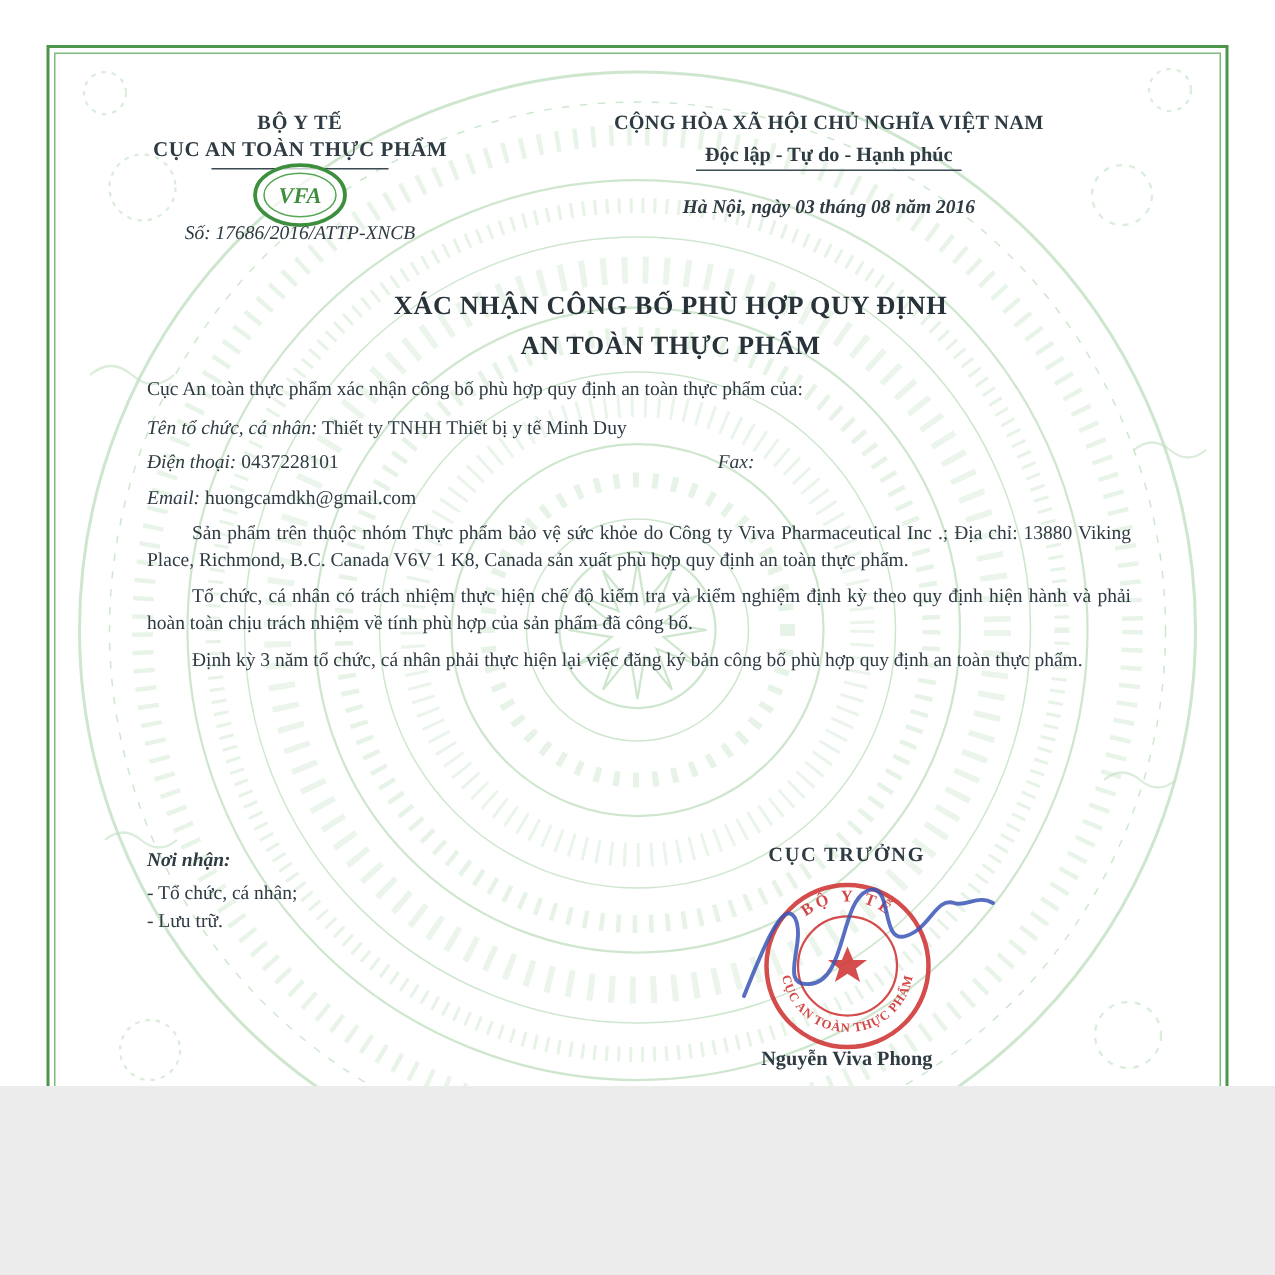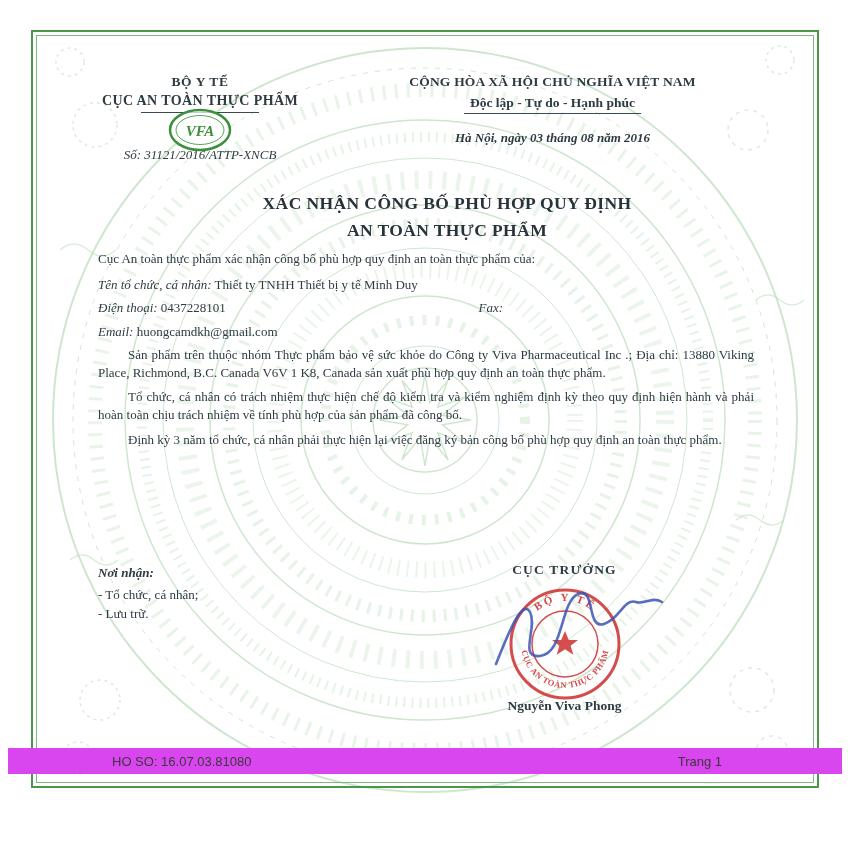--- a/index.html
+++ b/index.html
@@ -1,17 +1,17 @@
 <!DOCTYPE html>
 <html><head>
 <meta charset="utf-8">
 <style>
   html,body { margin:0; padding:0; background:#ececec; }
   .canvas {
-    position:relative; width:850px; height:850px; margin:0 auto;
+    position:relative; width:850px; height:724px; margin:0 auto;
     background:#ffffff; overflow:hidden;
     font-family:"Liberation Serif", serif; color:#2e3b42;
   }
   .watermark { position:absolute; left:0; top:0; z-index:0; }
 
   .frame {
     position:absolute; left:31px; top:30px; width:784px; height:754px;
     border:2.5px solid #4c964c; z-index:1; pointer-events:none;
   }
   .frame-inner { position:absolute; inset:3px; border:1.5px solid #7fba7f; }
@@ -109,21 +109,21 @@
   <div class="header">
     <div class="header-left">
       <div class="h-ministry">BỘ Y TẾ</div>
       <div class="h-dept">CỤC AN TOÀN THỰC PHẨM</div>
       <div class="h-rule"></div>
       <svg class="vfa-logo" width="66" height="44" viewBox="0 0 66 44">
         <ellipse cx="33" cy="22" rx="30" ry="20" fill="#ffffff" fill-opacity="0.72" stroke="#3d8f3d" stroke-width="2.5"></ellipse>
         <ellipse cx="33" cy="22" rx="24" ry="14.5" fill="none" stroke="#57a757" stroke-width="1"></ellipse>
         <text x="33" y="27.5" text-anchor="middle" font-size="15" font-style="italic" font-weight="bold" fill="#3d8f3d">VFA</text>
       </svg>
-      <div class="h-number">Số: 31121/2016/ATTP-XNCB</div>
+      <div class="h-number">Số: 17686/2016/ATTP-XNCB</div>
     </div>
     <div class="header-right">
       <div class="h-nation">CỘNG HÒA XÃ HỘI CHỦ NGHĨA VIỆT NAM</div>
       <div><span class="h-motto">Độc lập - Tự do - Hạnh phúc</span></div>
       <div class="h-date">Hà Nội, ngày 03 tháng 08 năm 2016</div>
     </div>
   </div>
 
   <div class="title">
     <div>XÁC NHẬN CÔNG BỐ PHÙ HỢP QUY ĐỊNH</div>

